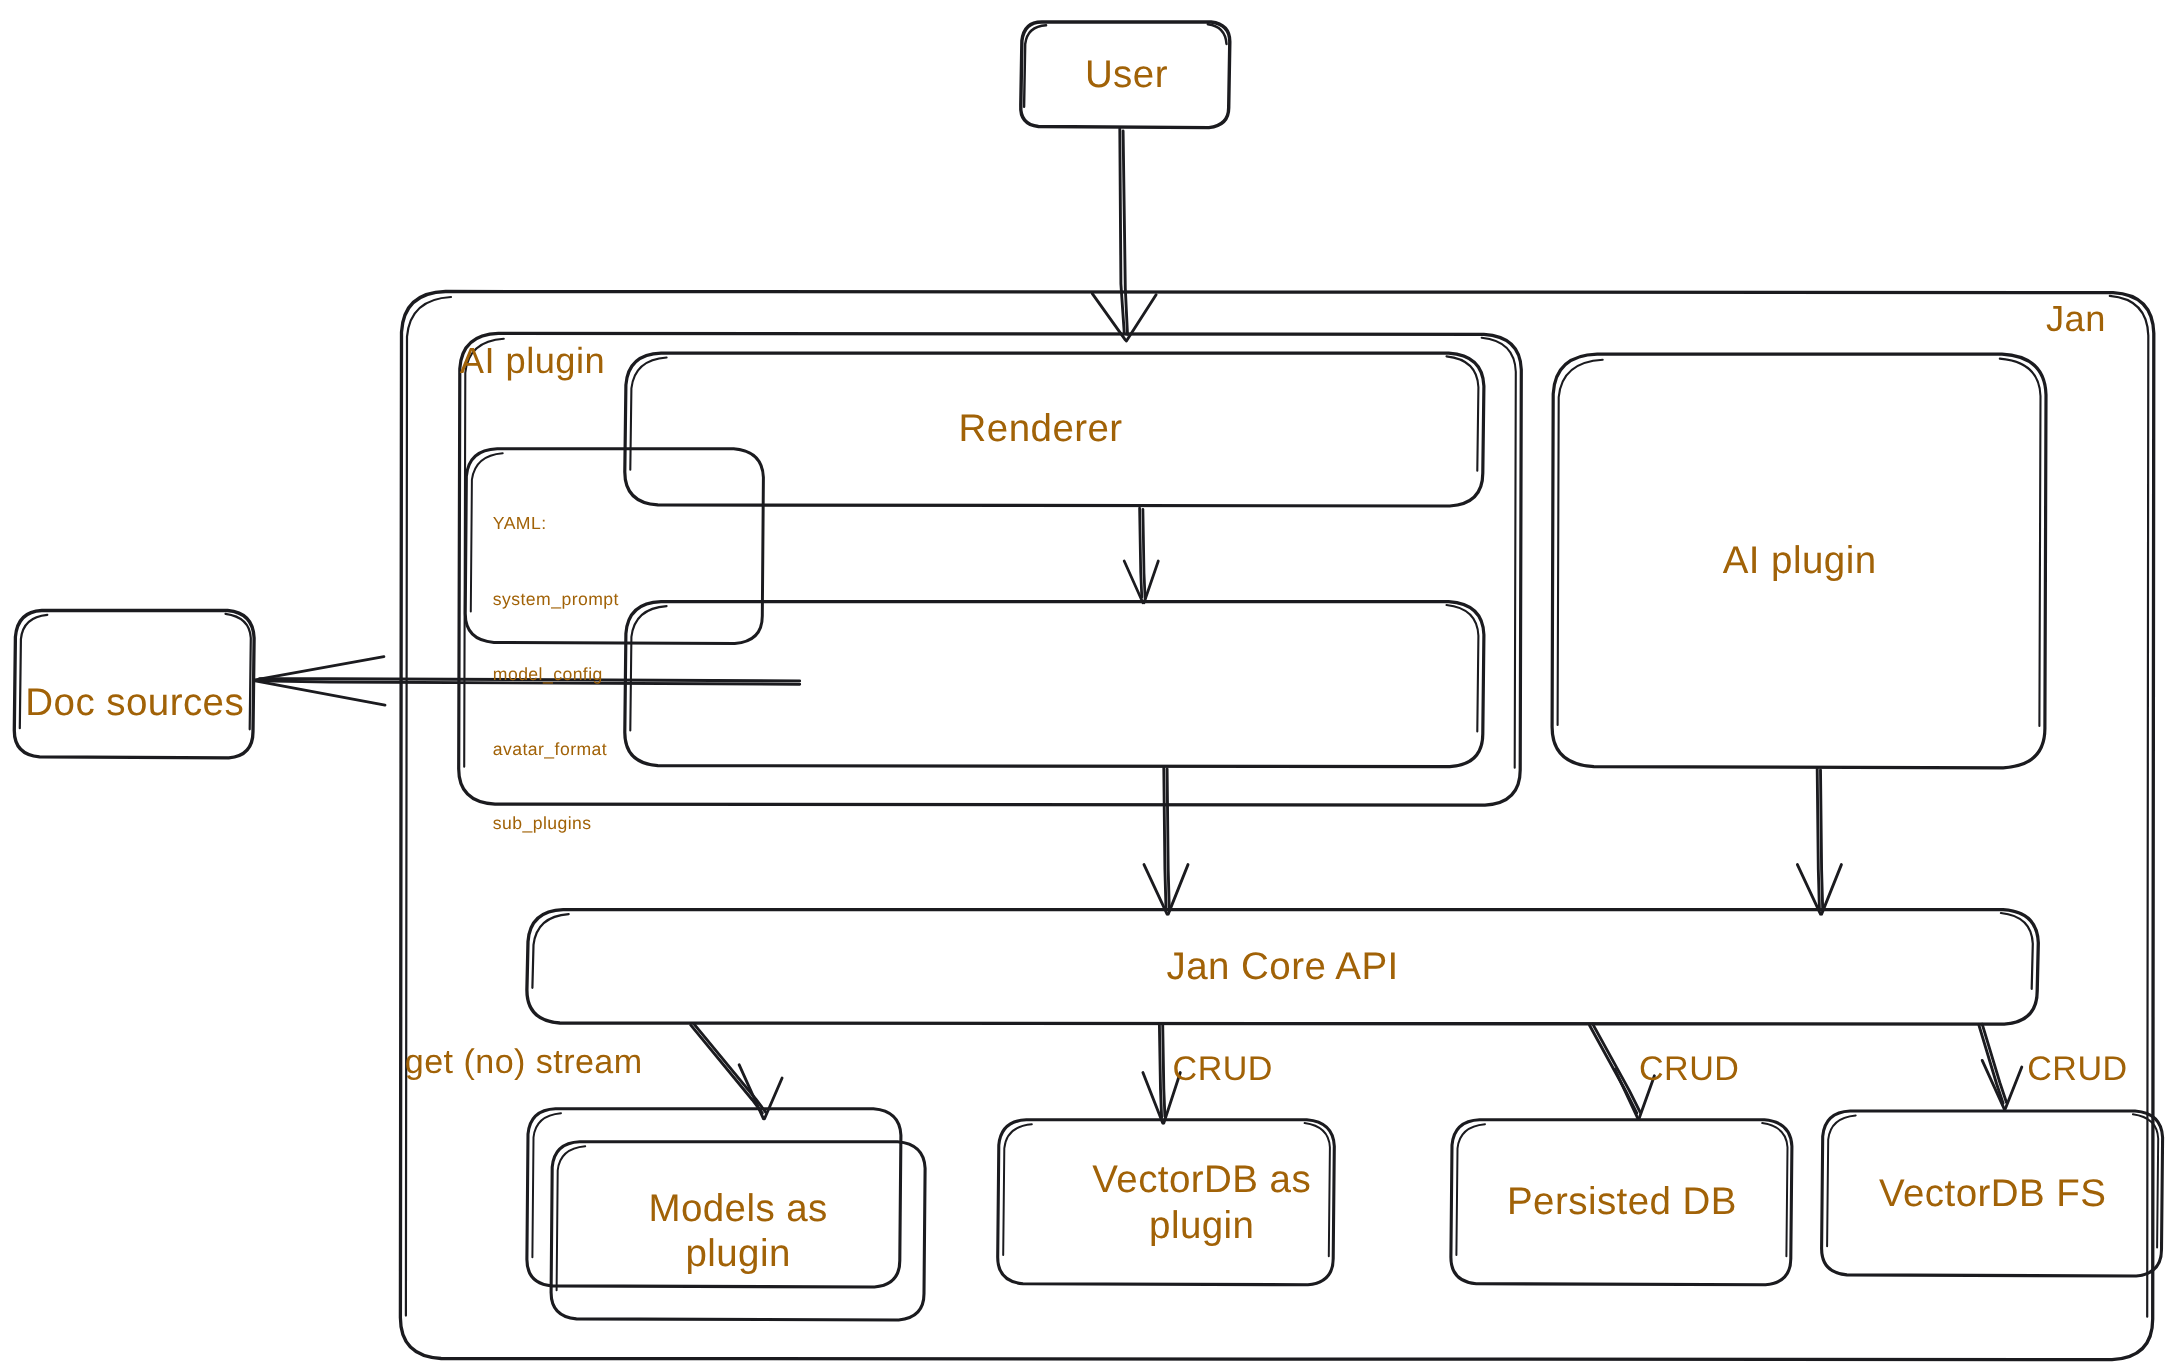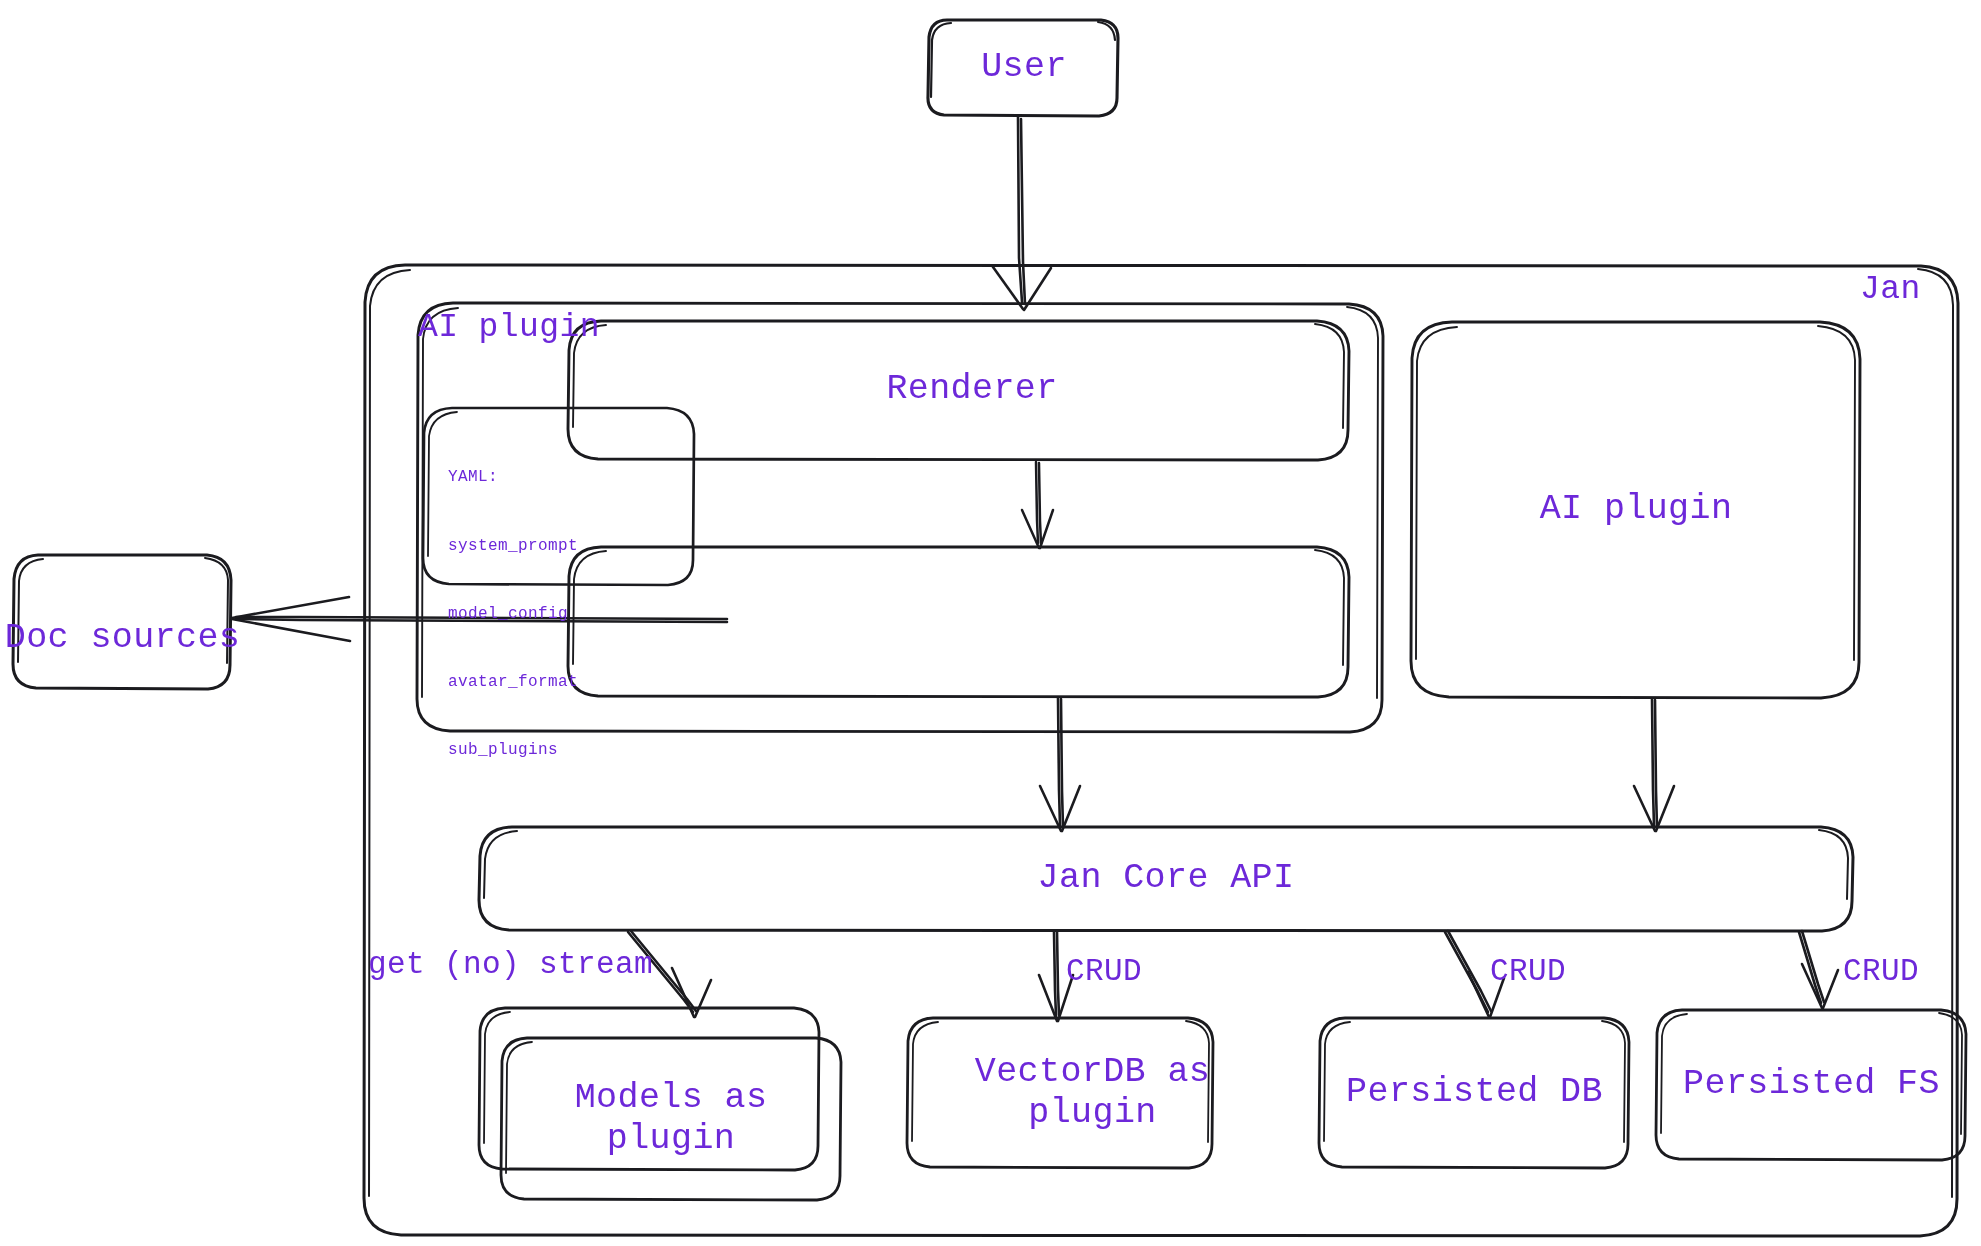--- a/index.html
+++ b/index.html
@@ -27,22 +27,22 @@
     height: 1246px;
   }
   svg#sketch path, svg#sketch line, svg#sketch polyline {
     fill: none;
     stroke: #1b1b1f;
     stroke-linecap: round;
     stroke-linejoin: round;
   }
   .lbl {
     position: absolute;
-    color: #6d28d9;
-    font-family: Liberation Mono, monospace;
+    color: #a16207;
+    font-family: Liberation Sans, sans-serif;
     white-space: pre;
     letter-spacing: 0.4px;
     pointer-events: none;
   }
   .node-label {
     font-size: 35px;
     text-align: center;
     line-height: 1.24;
   }
   .node-label.multi { line-height: 1.18; }
@@ -213,21 +213,21 @@
 
   </svg>
 
   <div class="lbl node-label center" style="left:929px; top:20px; width:190px; height:96px;">User</div>
 
 
   <div class="lbl container-label" style="left:1860px; top:271px;">Jan</div>
 
   <div class="lbl container-label" style="left:418px; top:309px;">AI plugin</div>
 
-  <div class="lbl node-label center" style="left:569px; top:321px; width:754px; height:138px;padding-left:26px;">Renderer</div>
+  <div class="lbl node-label center" style="left:569px; top:321px; width:754px; height:138px;">Renderer</div>
 
 
   <div class="lbl node-label center" style="left:1412px; top:322px; width:448px; height:376px;">AI plugin</div>
 
   <div class="lbl node-label center" style="left:14px; top:555px; width:217px; height:167px;">Doc sources</div>
 
   <div class="lbl yaml-label" style="left:448px; top:421px; width:250px;">
     <div>YAML:</div>
     <div>system_prompt</div>
     <div>model_config</div>
@@ -246,15 +246,15 @@
   <div class="lbl edge-label" style="left:1843px; top:952px;">CRUD</div>
 
   <div class="lbl node-label multi center" style="left: 502px; top: 1038px; width: 338px; height: 162px; white-space: pre-line;">Models as
 plugin</div>
 
   <div class="lbl node-label multi center" style="left: 940px; top: 1018px; width: 305px; height: 150px; white-space: pre-line;">VectorDB as
 plugin</div>
 
   <div class="lbl node-label center" style="left:1320px; top:1018px; width:309px; height:150px;">Persisted DB</div>
 
-  <div class="lbl node-label center" style="left:1657px; top:1010px; width:309px; height:150px;">Persisted FS</div>
+  <div class="lbl node-label center" style="left:1657px; top:1010px; width:309px; height:150px;">VectorDB FS</div>
 
 </div>
 
 </body></html>

